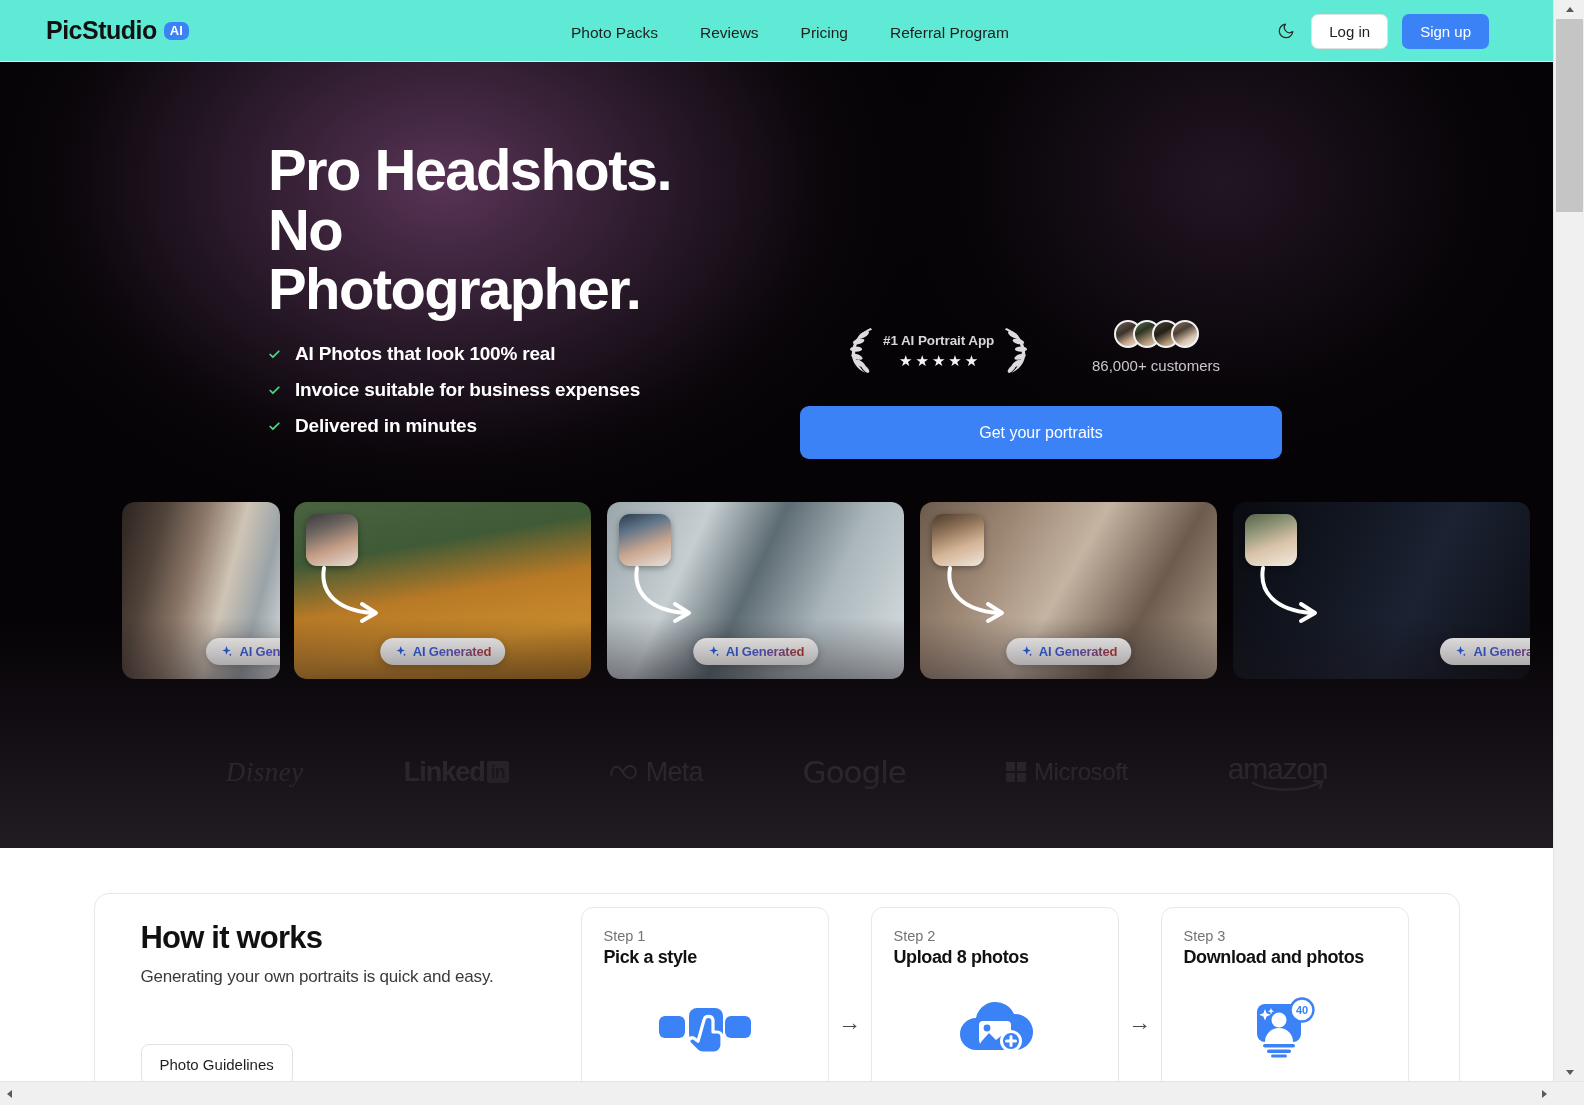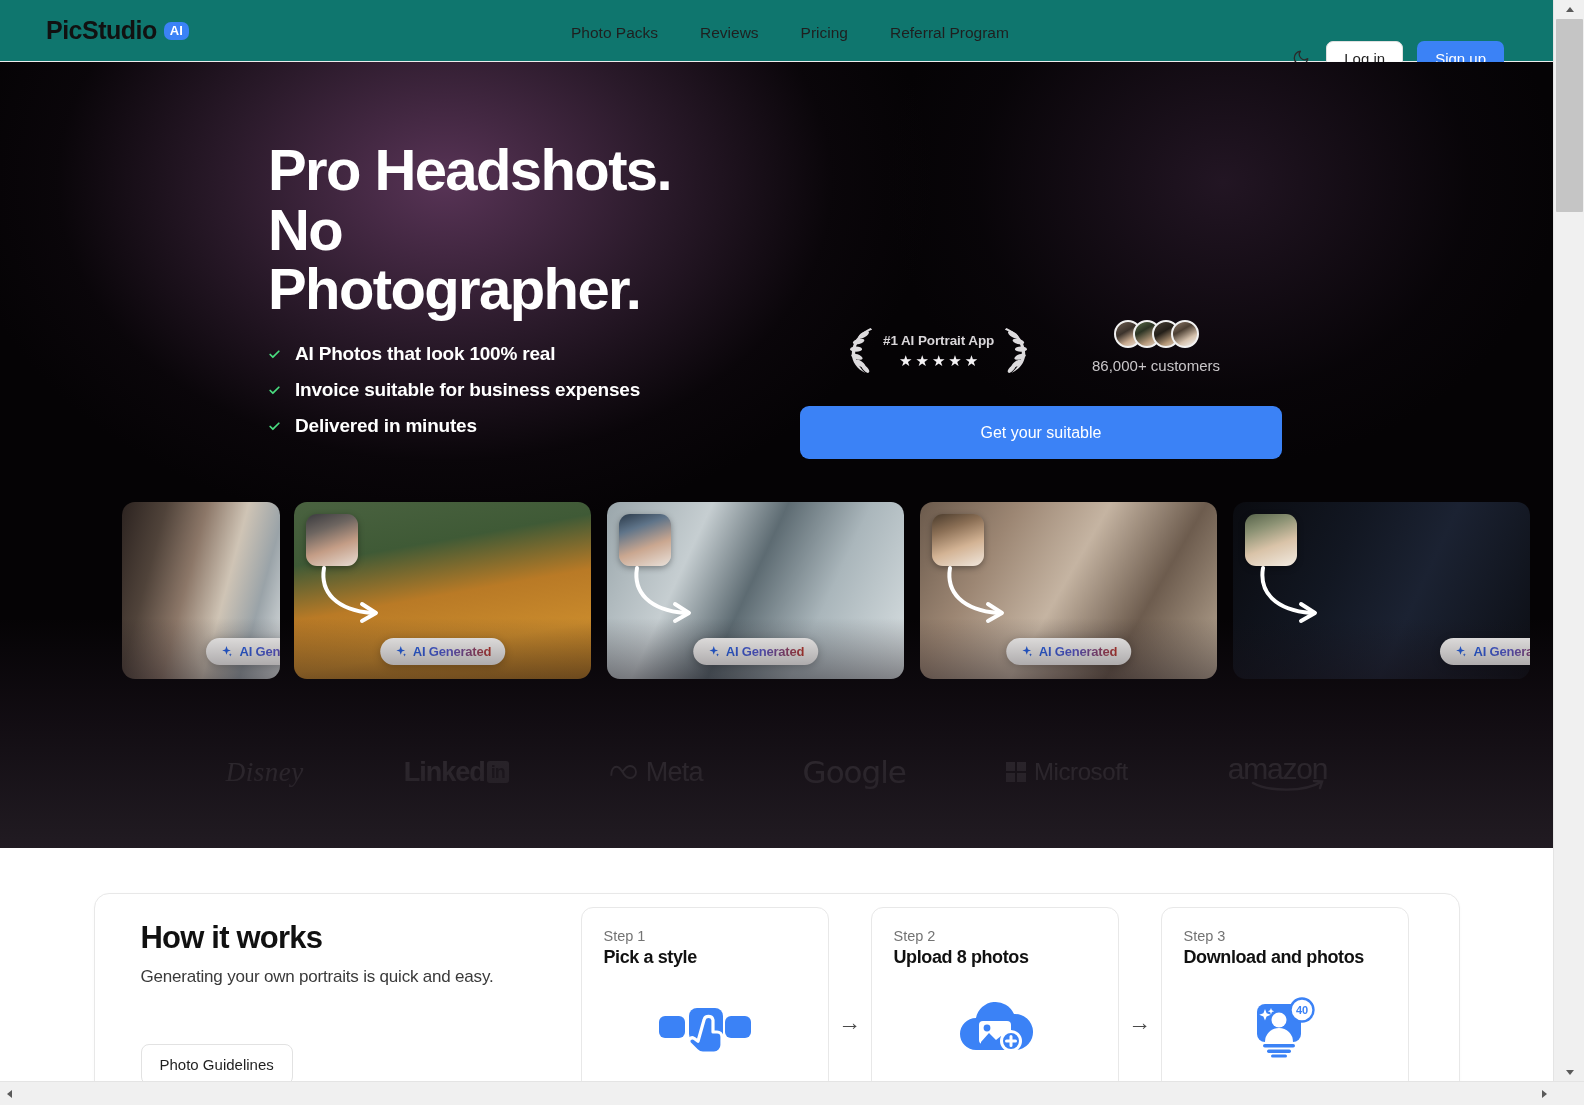--- a/index.html
+++ b/index.html
@@ -44,32 +44,32 @@
   .tri.up    { border-left:4px solid transparent; border-right:4px solid transparent; border-bottom:5px solid #5a5a5a; }
   .tri.down  { border-left:4px solid transparent; border-right:4px solid transparent; border-top:5px solid #5a5a5a; }
   .tri.left  { border-top:4px solid transparent; border-bottom:4px solid transparent; border-right:5px solid #5a5a5a; }
   .tri.right { border-top:4px solid transparent; border-bottom:4px solid transparent; border-left:5px solid #5a5a5a; }
 
   
   .page { position:absolute; left:0; top:0; width:1553px; }
 
   
   .navbar {
-    position:relative; height:62px; background:#0f766e;
+    position:relative; height:62px; background:#5eead4;
     display:flex; align-items:center; border-bottom:1px solid #ececec;
   }
   .brand { position:absolute; left:46px; top:16px; display:flex; align-items:center; gap:7px; }
   .brand-text { font-size:25px; font-weight:bold; color:#111; letter-spacing:-0.5px; }
   .brand-badge {
     background:#3b82f6; color:#fff; font-size:13px; font-weight:bold;
     border-radius:7px; padding:2px 6px 3px; line-height:1;
   }
   .nav-links { position:absolute; left:571px; top:2px; height:62px; display:flex; align-items:center; gap:42px; }
   .nav-links a { color:#1f1f1f; font-size:15.5px; text-decoration:none; white-space:nowrap; }
-  .nav-right { position:absolute; right:49px; top:0; height:62px; display:flex; align-items:center; gap:14px;margin-top:27px; }
+  .nav-right { position:absolute; right:64px; top:0; height:62px; display:flex; align-items:center; gap:14px; }
   .moon-btn { width:22px; height:22px; display:flex; align-items:center; justify-content:center; }
   .btn-login {
     border:1px solid #e0e0e0; border-radius:7px; background:#fff;
     color:#1f1f1f; font-size:15px; padding:8px 17px; font-family:inherit;
   }
   .btn-signup {
     border:none; border-radius:7px; background:#3b82f6;
     color:#fff; font-size:15px; padding:9px 18px; font-family:inherit;
   }
 
@@ -311,21 +311,21 @@
         <div class="social">
           <div class="avatars">
             <div class="avatar a1"></div>
             <div class="avatar a2"></div>
             <div class="avatar a3"></div>
             <div class="avatar a4"></div>
           </div>
           <div class="social-count">86,000+ customers</div>
         </div>
 
-        <button class="cta">Get your suitable</button>
+        <button class="cta">Get your portraits</button>
 
         <div class="gallery">
 
           <div class="gcard g0">
             <div class="gbg gbg0"></div>
             <div class="ai-pill">
               <svg width="13" height="13" viewBox="0 0 24 24" fill="#2563eb">
                   <path d="M12 2l2.2 6.1L20 10l-5.8 2L12 18l-2.2-6L4 10l5.8-1.9z"></path>
                   <path d="M19 15l.9 2.4L22 18l-2.1.8L19 21l-.9-2.2L16 18l2.1-.6z"></path>
                 </svg>

